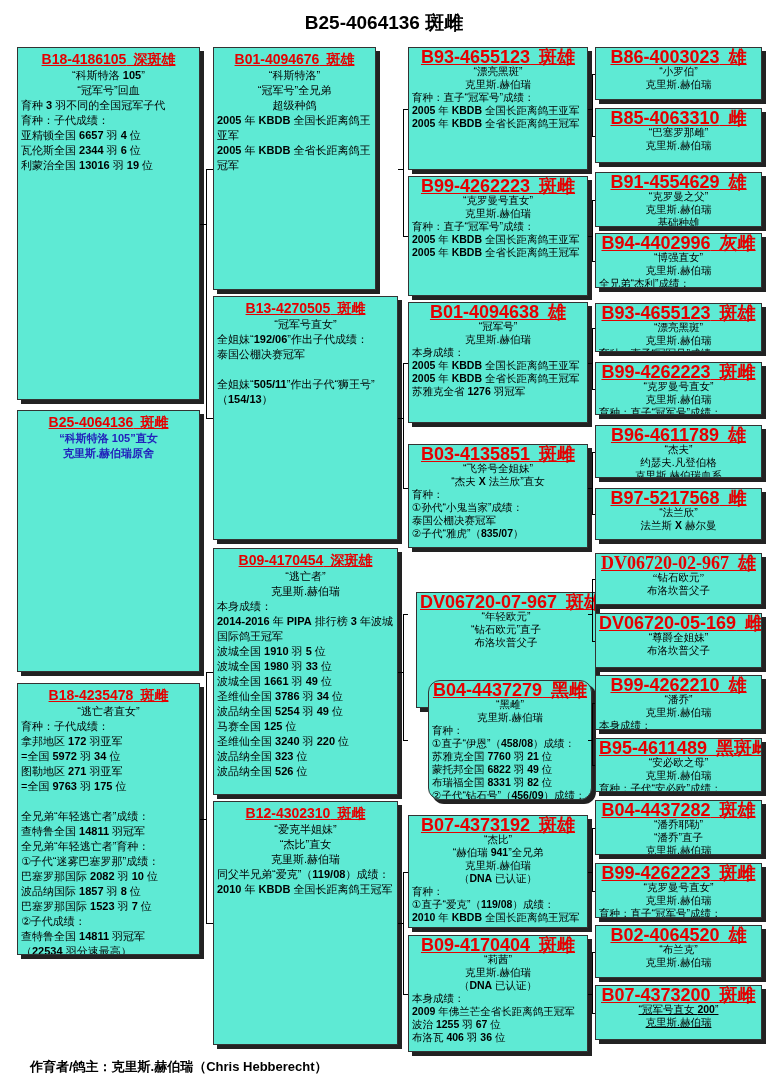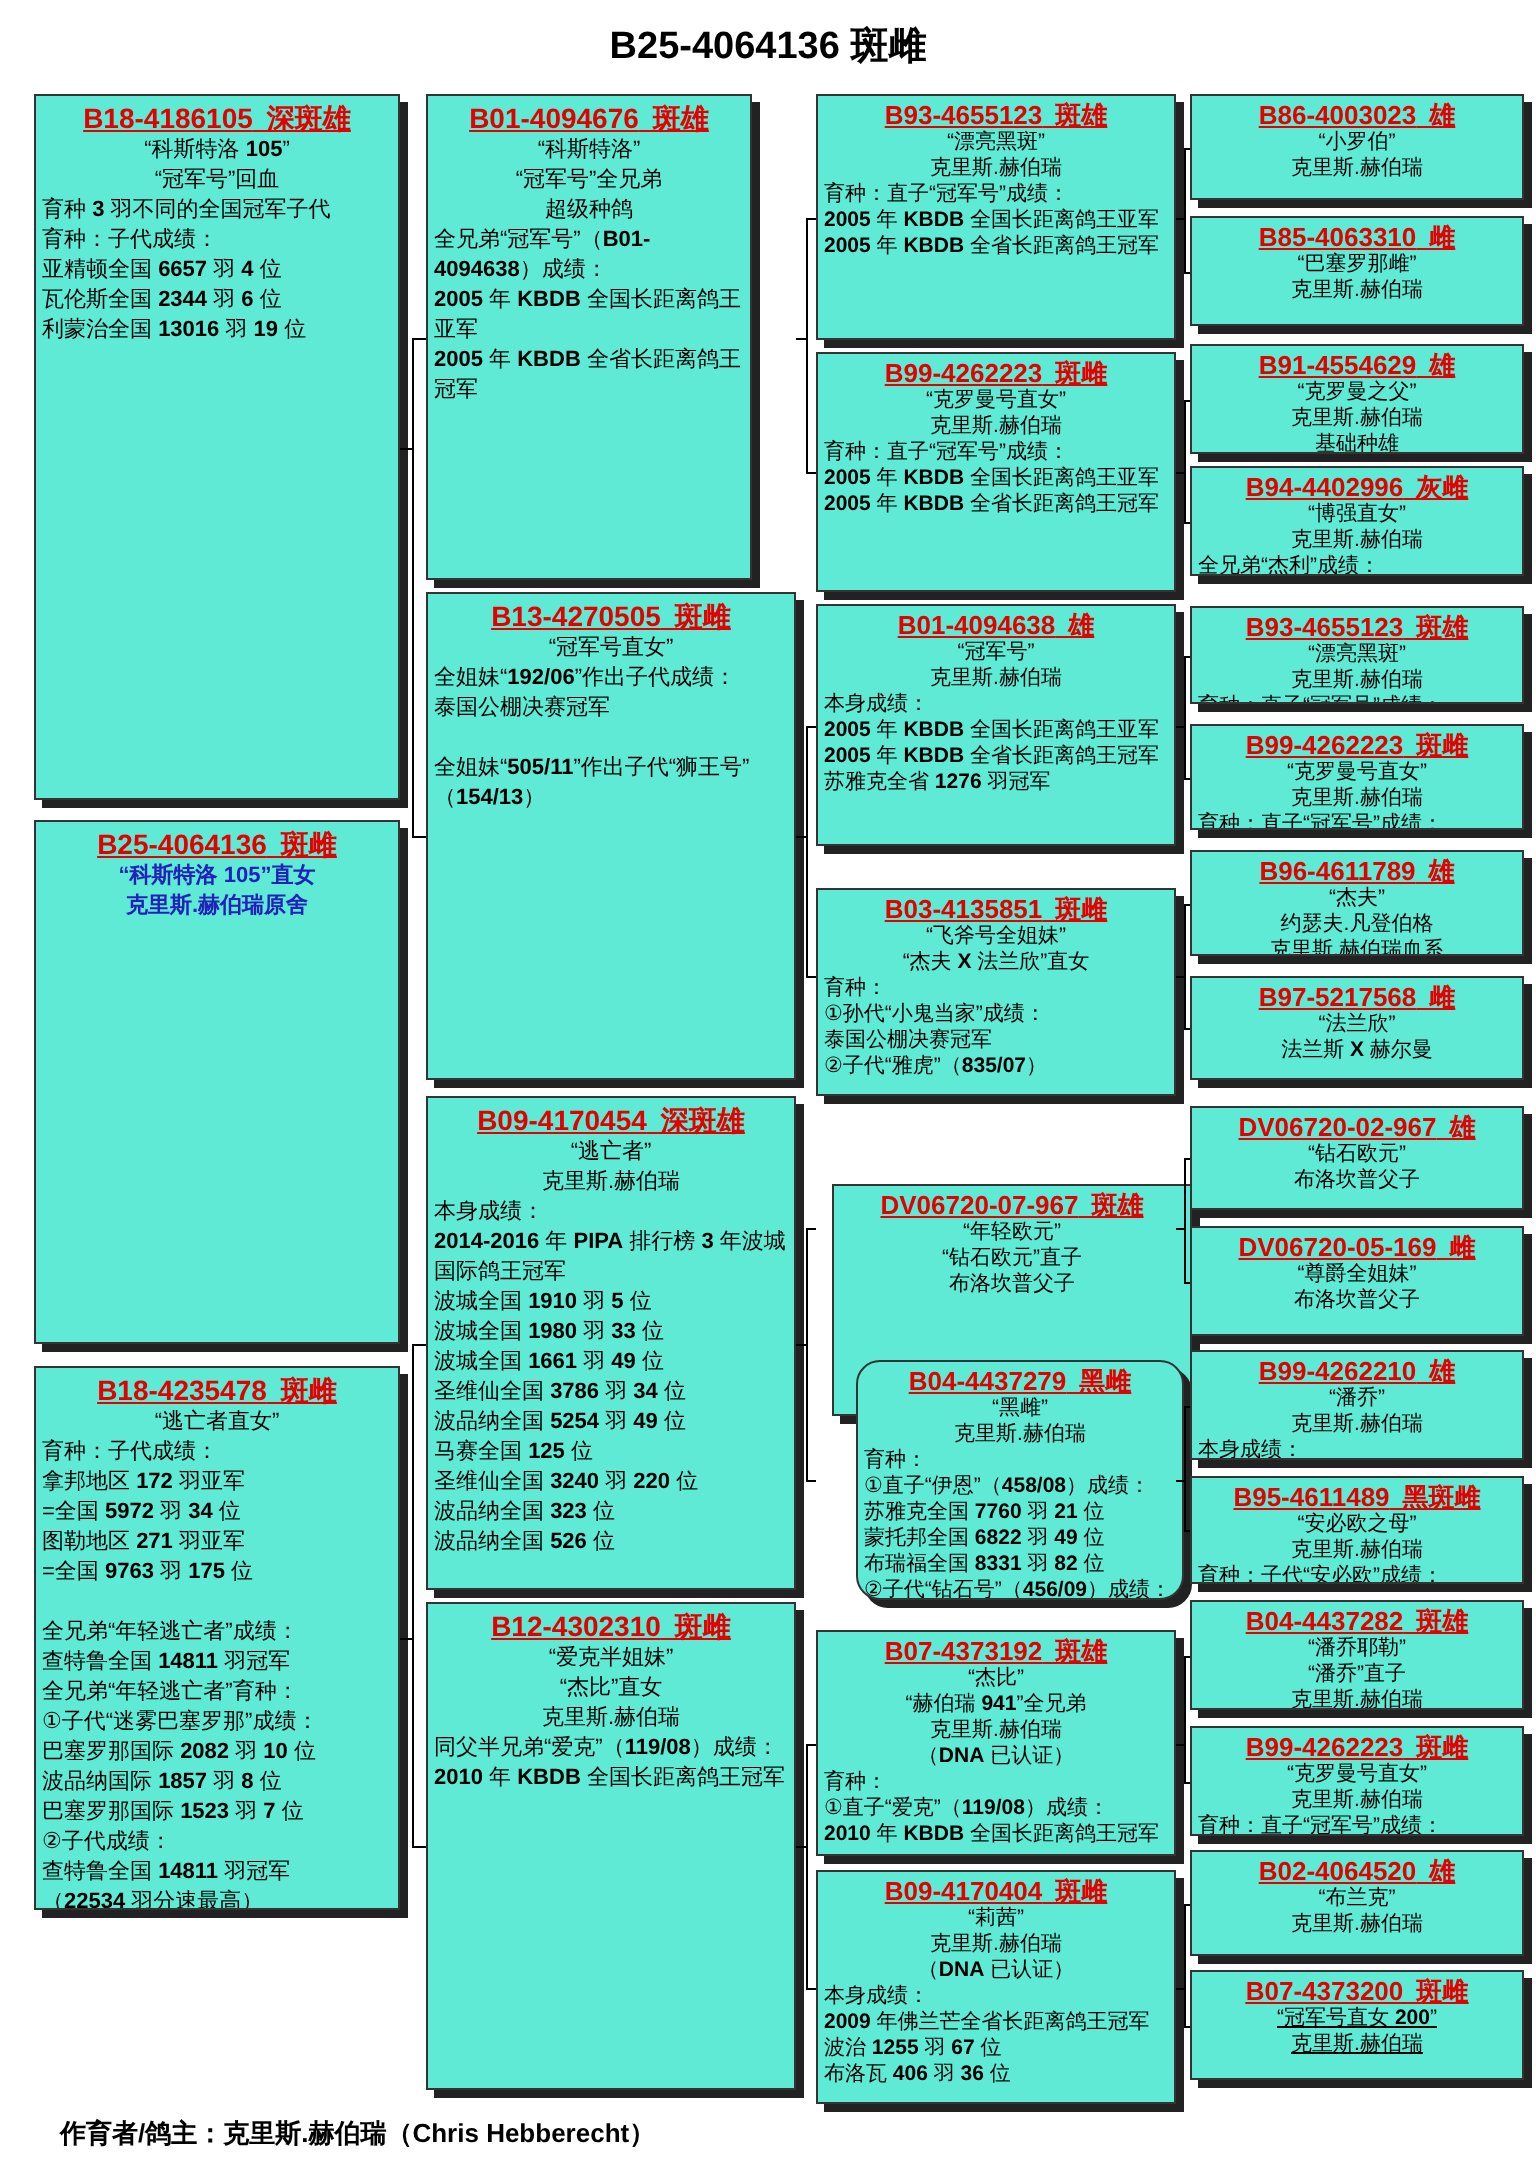--- a/index.html
+++ b/index.html
@@ -7,21 +7,21 @@
        font-family:"Liberation Sans","DejaVu Sans",sans-serif;color:#000;}
   .page-title{position:absolute;top:10px;left:0;width:768px;text-align:center;
        font-size:19px;font-weight:bold;}
   .footer{position:absolute;left:30px;top:1058px;font-size:13px;font-weight:bold;}
   .pbox{position:absolute;background:#5eead4;border:1px solid #333;
        box-shadow:4px 4px 0 #222;box-sizing:border-box;overflow:hidden;
        padding:2px 3px 1px 3px;}
   .pbox-title{text-align:center;color:var(--red,#e50000);font-weight:bold;
        text-decoration:underline;white-space:nowrap;}
   .g0 .pbox-title,.g1 .pbox-title{font-size:14px;line-height:18px;}
-  .g2 .pbox-title,.g3 .pbox-title{font-size:13px;line-height:15px;}
+  .g2 .pbox-title,.g3 .pbox-title{font-size:18px;line-height:15px;}
   .ln{text-align:left;}
   .g0 .ln,.g1 .ln{font-size:11px;line-height:15px;}
   .g2 .ln,.g3 .ln{font-size:10.5px;line-height:13px;}
   .ln.ctr{text-align:center;}
   .pbox.blue .ln{color:var(--blue,#2222bb);font-weight:bold;}
   .conn{position:absolute;background:#000;}
 </style>
 </head>
 <body>
 
@@ -61,21 +61,20 @@
       <div class="ln">巴塞罗那国际 <b>1523</b> 羽 <b>7</b> 位</div>
       <div class="ln">②子代成绩：</div>
       <div class="ln">查特鲁全国 <b>14811</b> 羽冠军</div>
       <div class="ln">（<b>22534</b> 羽分速最高）</div>
     </div>
     <div class="pbox g1" style="left: 213px; top: 47px; width: 163px; height: 243px;">
       <div class="pbox-title"><b>B01-4094676</b> 斑雄</div>
       <div class="ln ctr">“科斯特洛”</div>
       <div class="ln ctr">“冠军号”全兄弟</div>
       <div class="ln ctr">超级种鸽</div>
-      <div class="ln">全兄弟“冠军号”（<b>B01-4094638</b>）成绩：</div>
       <div class="ln"><b>2005</b> 年 <b>KBDB</b> 全国长距离鸽王亚军</div>
       <div class="ln"><b>2005</b> 年 <b>KBDB</b> 全省长距离鸽王冠军</div>
     </div>
     <div class="pbox g1" style="left: 213px; top: 296px; width: 185px; height: 244px;">
       <div class="pbox-title"><b>B13-4270505</b> 斑雌</div>
       <div class="ln ctr">“冠军号直女”</div>
       <div class="ln">全姐妹“<b>192/06</b>”作出子代成绩：</div>
       <div class="ln">泰国公棚决赛冠军</div>
       <div class="ln">&nbsp;</div>
       <div class="ln">全姐妹“<b>505/11</b>”作出子代“狮王号”</div>
@@ -217,21 +216,21 @@
       <div class="pbox-title"><b>B96-4611789</b> 雄</div>
       <div class="ln ctr">“杰夫”</div>
       <div class="ln ctr">约瑟夫.凡登伯格</div>
       <div class="ln ctr">克里斯.赫伯瑞血系</div>
     </div>
     <div class="pbox g3" style="left: 595px; top: 488px; width: 167px; height: 52px;">
       <div class="pbox-title"><b>B97-5217568</b> 雌</div>
       <div class="ln ctr">“法兰欣”</div>
       <div class="ln ctr">法兰斯 <b>X</b> 赫尔曼</div>
     </div>
-    <div class="pbox g3" style="left: 595px; top: 553px; width: 167px; height: 52px;">
+    <div class="pbox g3" style="left: 595px; top: 553px; width: 167px; height: 52px; font-family: Liberation Serif, serif;">
       <div class="pbox-title"><b>DV06720-02-967</b> 雄</div>
       <div class="ln ctr">“钻石欧元”</div>
       <div class="ln ctr">布洛坎普父子</div>
     </div>
     <div class="pbox g3" style="left: 595px; top: 613px; width: 167px; height: 55px;">
       <div class="pbox-title"><b>DV06720-05-169</b> 雌</div>
       <div class="ln ctr">“尊爵全姐妹”</div>
       <div class="ln ctr">布洛坎普父子</div>
     </div>
     <div class="pbox g3" style="left: 595px; top: 675px; width: 167px; height: 55px;">

